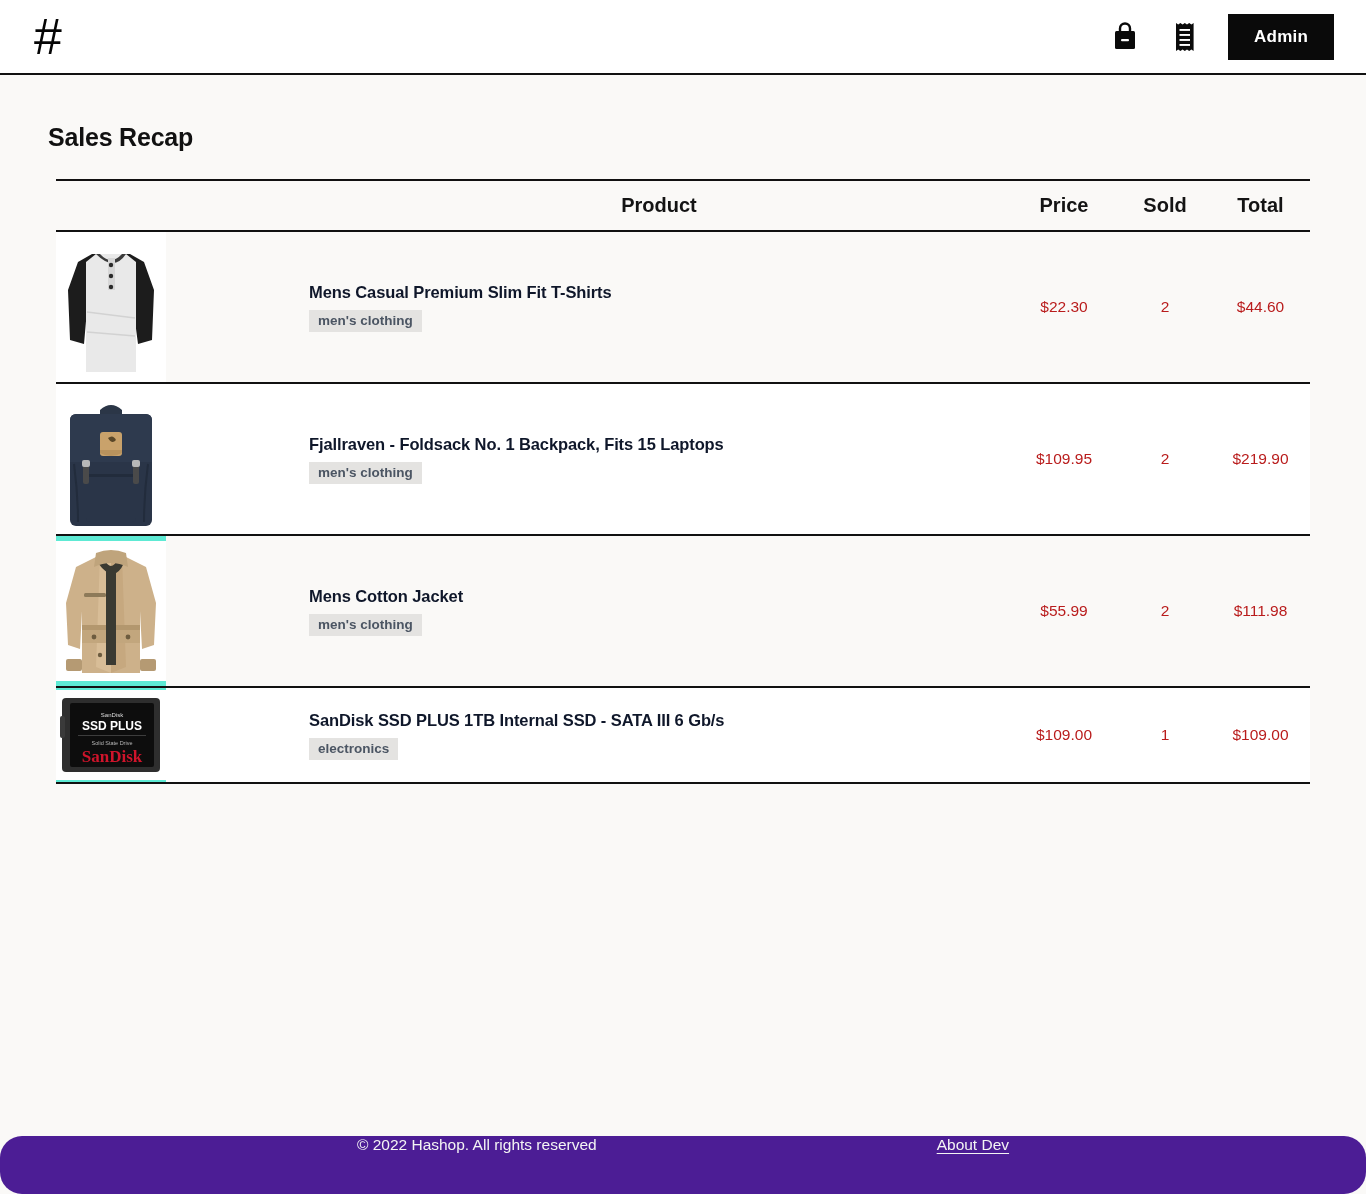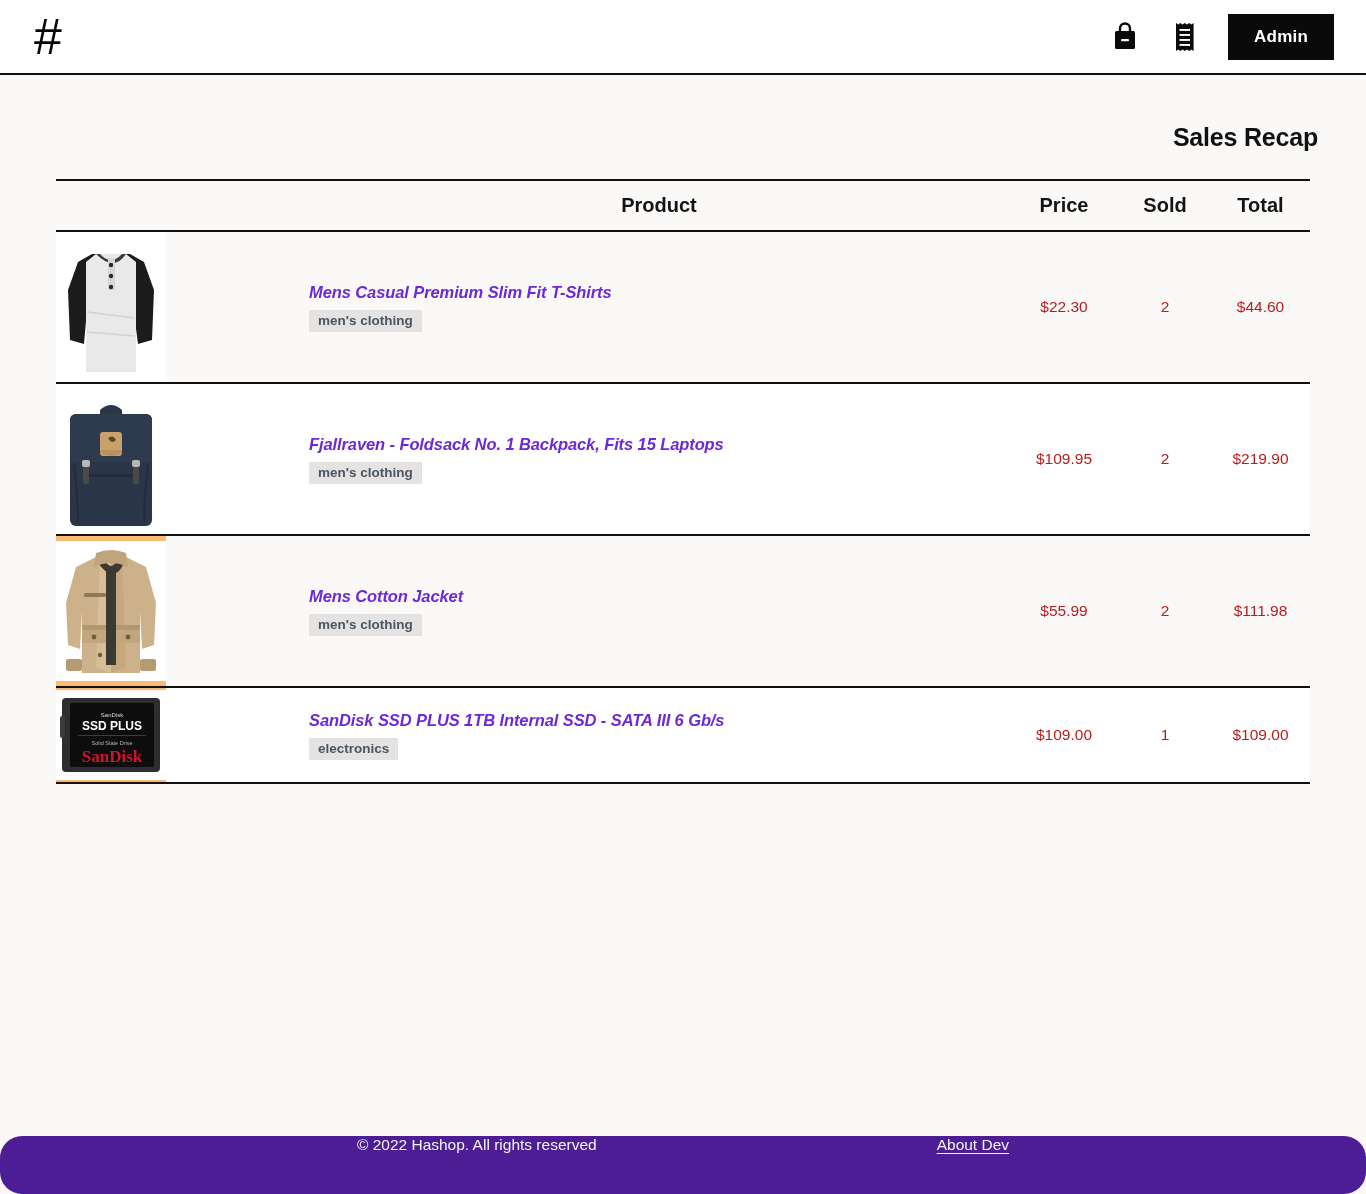--- a/index.html
+++ b/index.html
@@ -87,21 +87,21 @@
 
   
   .main {
     flex: 1 1 auto;
     padding: 0 48px;
     background: #faf9f7;
     overflow: hidden;
   }
 
   .page-title {
-    text-align: right;
+    text-align: left;
     font-size: 25px;
     font-weight: 700;
     letter-spacing: -0.2px;
     margin-top: 48px;
     margin-bottom: 0;
     color: #111111;
   }
 
   .recap-table {
     width: 1254px;
@@ -143,34 +143,33 @@
 
   .cell-img {
     padding: 14px 0 14px 22px;
   }
   .thumb-wrap {
     width: 110px;
     height: 150px;
     display: flex;
     align-items: center;
     justify-content: center;
-    background: #fdba74;
+    background: #5eead4;
     overflow: hidden;
   }
   .thumb-wrap.small { height: 94px; }
   .thumb-wrap svg { display: block; }
 
   .cell-product { padding: 10px 0 10px 0; }
   .product-name {
     font-size: 16.5px;
     font-weight: 700;
     letter-spacing: -0.1px;
-    color: #6d28d9;
+    color: #0f172a;
     margin-bottom: 8px;
-    font-style: italic;
   }
   .category-badge {
     display: inline-block;
     background: #e4e3e1;
     color: #4b5563;
     font-size: 13.5px;
     font-weight: 700;
     padding: 3px 9px 4px 9px;
     letter-spacing: 0;
   }

